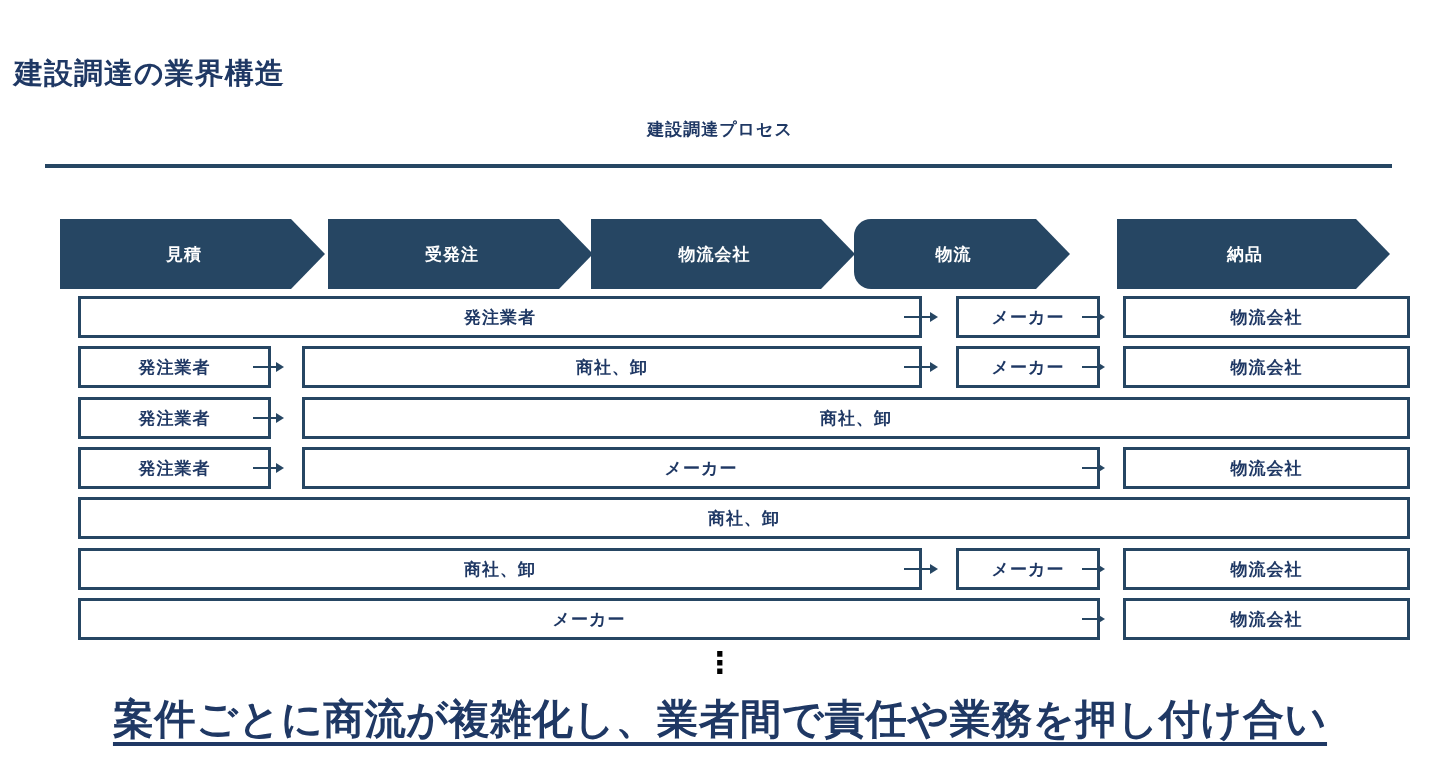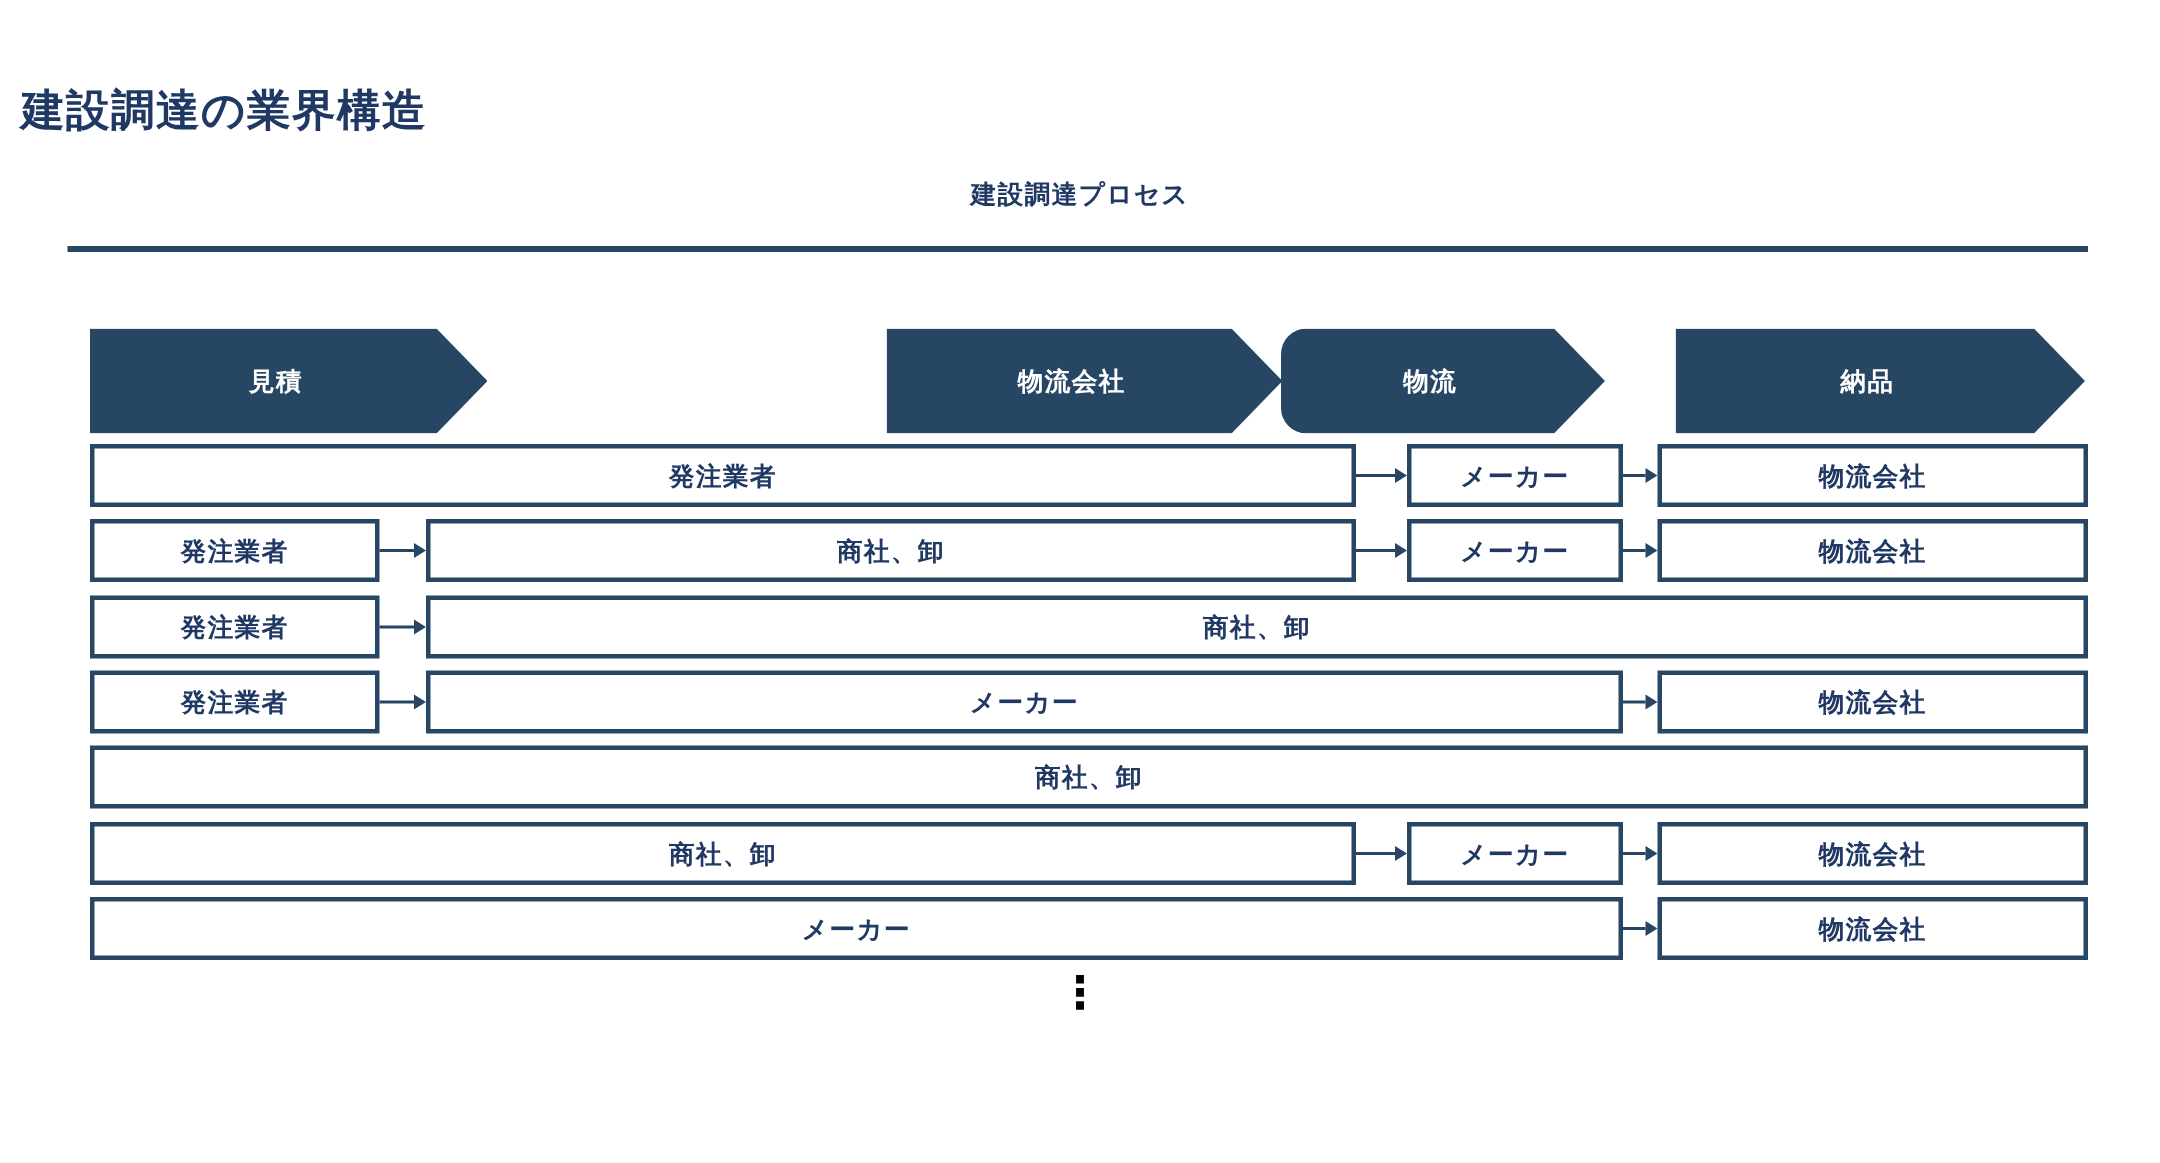--- a/index.html
+++ b/index.html
@@ -63,20 +63,21 @@
   .box{
     position:absolute;
     top:0; height:42px;
     box-sizing:border-box;
     background:#ffffff;
     border:3px solid var(--navy);
     display:flex; align-items:center; justify-content:center;
     font-size:17px; font-weight:700;
     color:var(--ink);
     letter-spacing:1px;
+    margin-left:18px;
   }
   .conn{
     position:absolute;
     top:20px; height:2px;
     background:var(--navy);
   }
   .conn::after{
     content:"";
     position:absolute;
     right:-8px; top:-4px;
@@ -114,20 +115,21 @@
 <body>
 
 <div class="canvas">
 
   <div class="page-title">建設調達の業界構造</div>
 
   <div class="process-title">建設調達プロセス</div>
   <div class="rule"></div>
 
   <div class="chev" style="left:60px;width:265px;">見積</div>
+  <div class="chev" style="left:328px;width:265px;">受発注</div>
   <div class="chev" style="left:591px;width:264px;">物流会社</div>
   <div class="chev" style="left:854px;width:216px;border-radius:17px;">物流</div>
   <div class="chev" style="left:1117px;width:273px;text-align:right;">納品</div>
 
   <div class="row" style="top:296px;">
     <div class="box" style="left:60px;width:844px;">発注業者</div>
     <div class="conn" style="left:904px;width:26px;"></div>
     <div class="box" style="left:938px;width:144px;">メーカー</div>
     <div class="conn" style="left:1082px;width:15px;"></div>
     <div class="box" style="left:1105px;width:287px;">物流会社</div>
@@ -170,14 +172,15 @@
   </div>
 
   <div class="row" style="top:598px;">
     <div class="box" style="left:60px;width:1022px;">メーカー</div>
     <div class="conn" style="left:1082px;width:15px;"></div>
     <div class="box" style="left:1105px;width:287px;">物流会社</div>
   </div>
 
   <div class="ellipsis">⋮</div>
 
+  <div class="conclusion">案件ごとに商流が複雑化し、業者間で責任や業務を押し付け合い</div>
 
 </div>
 
 </body></html>

